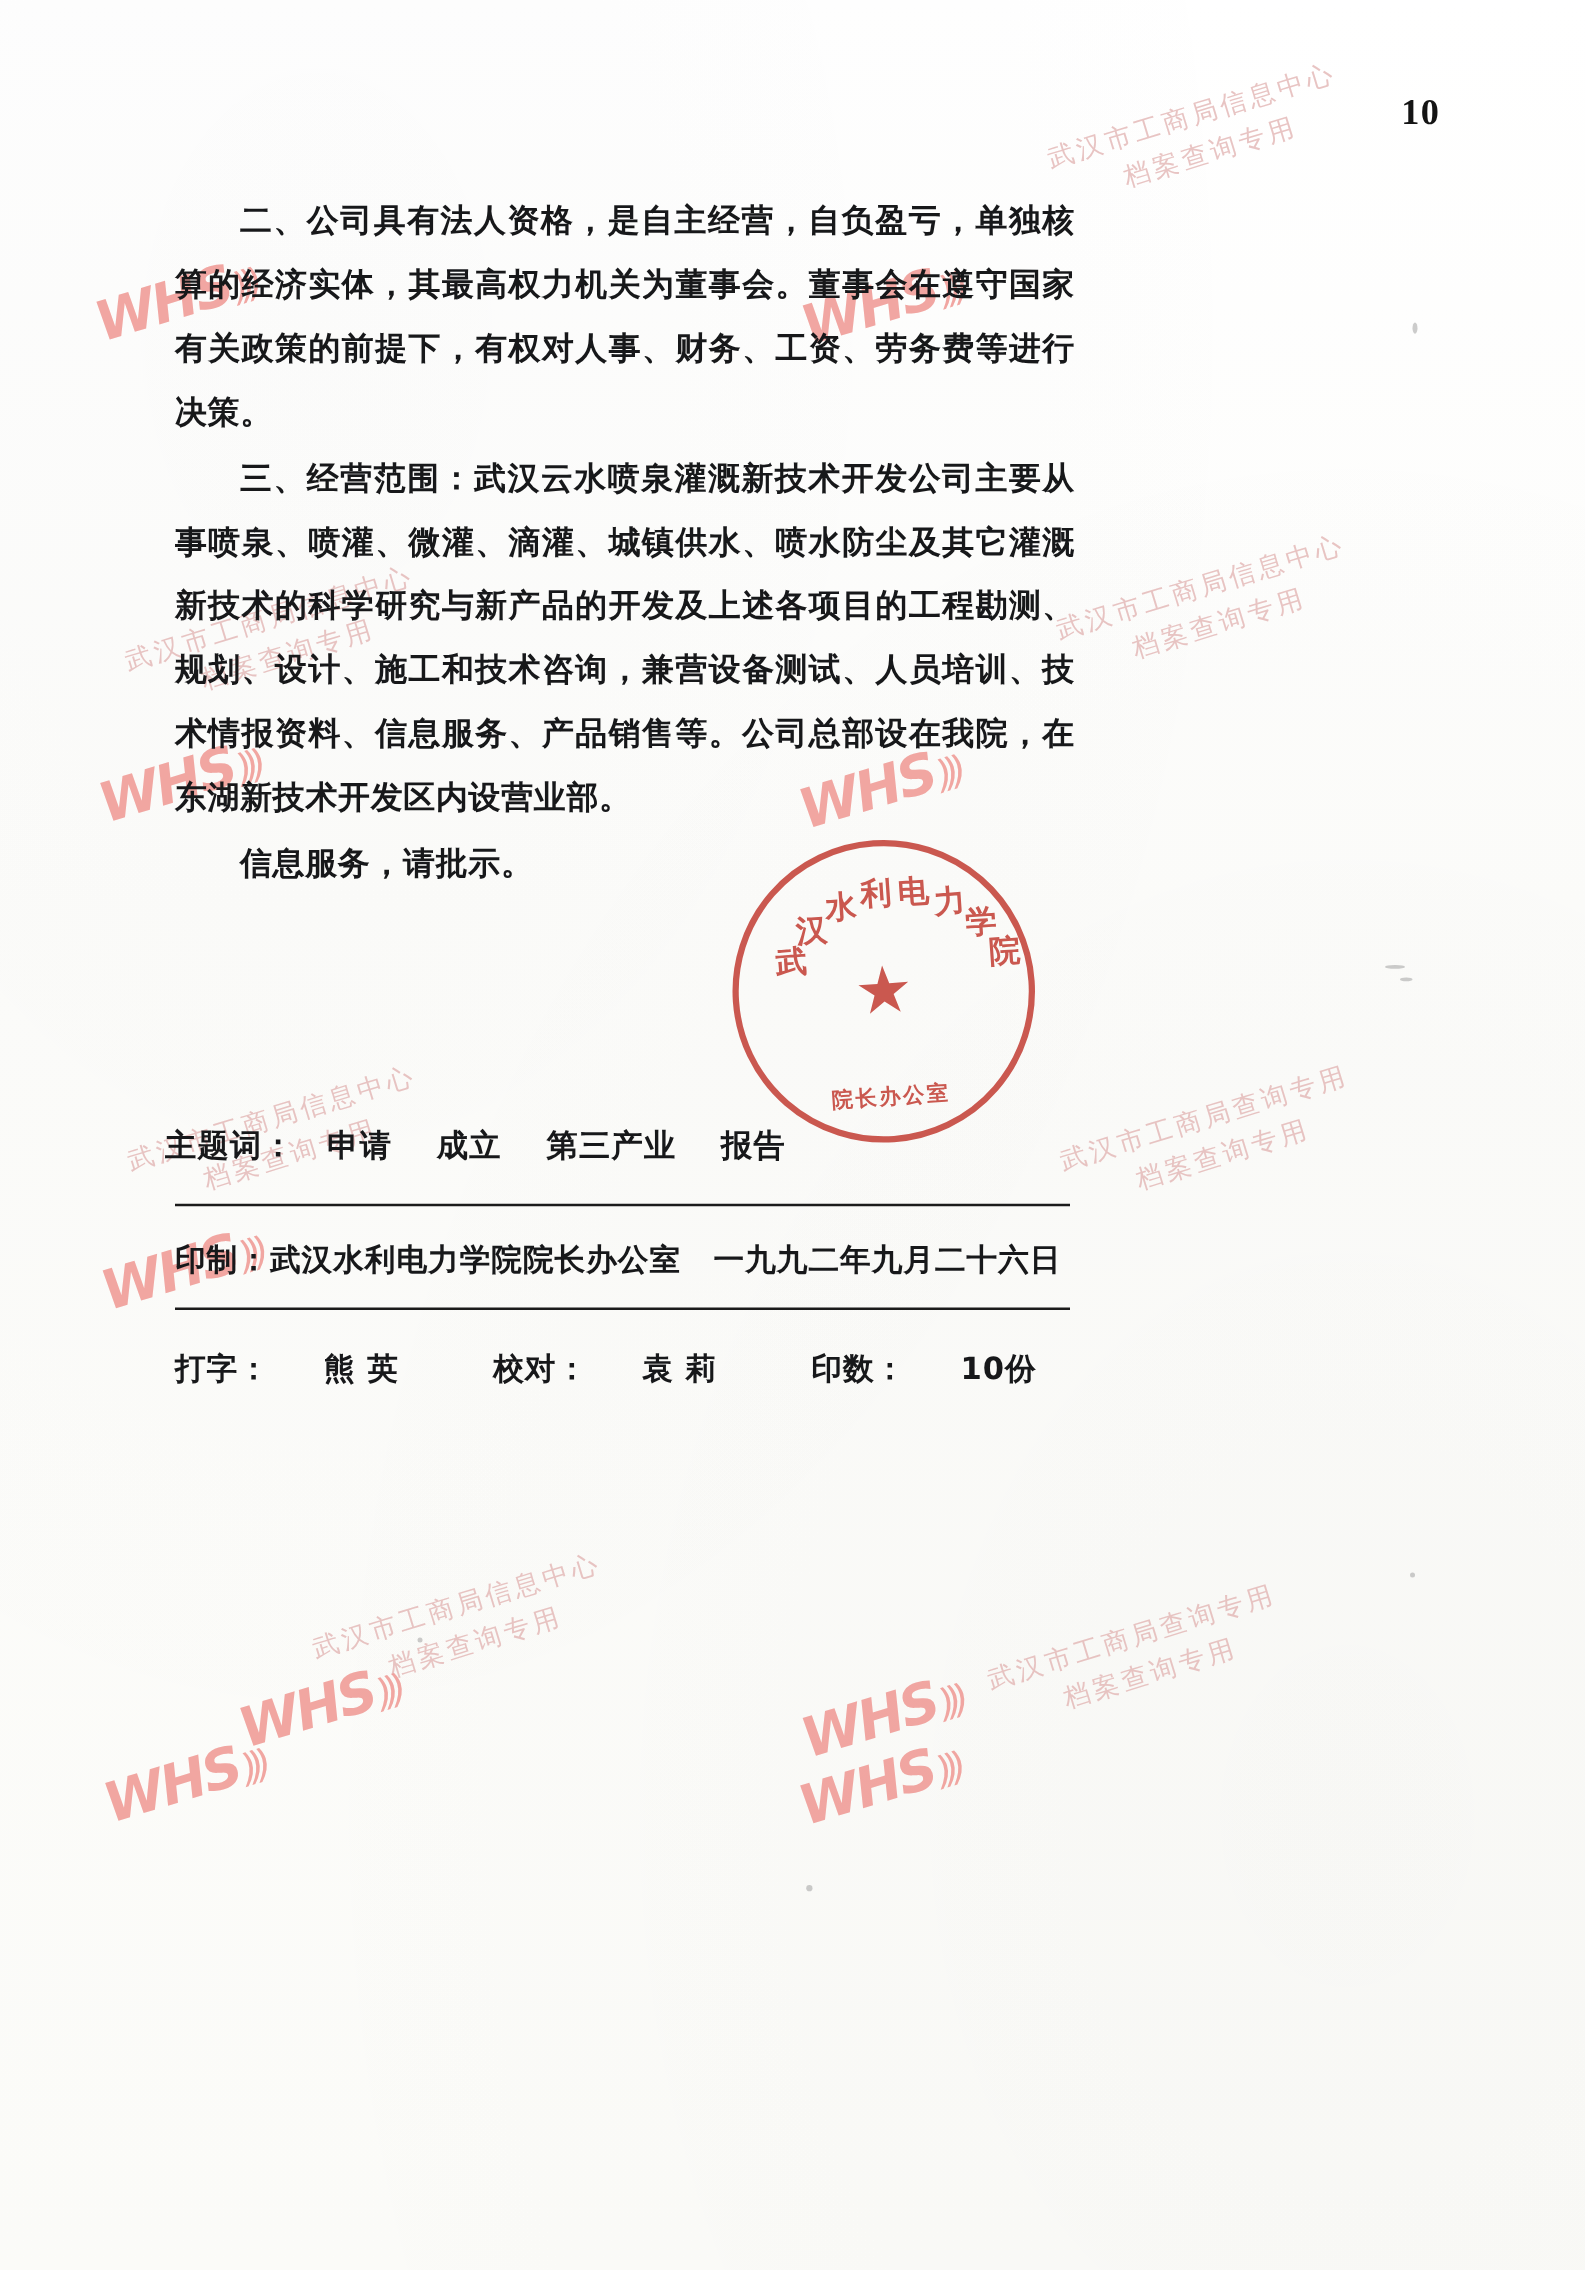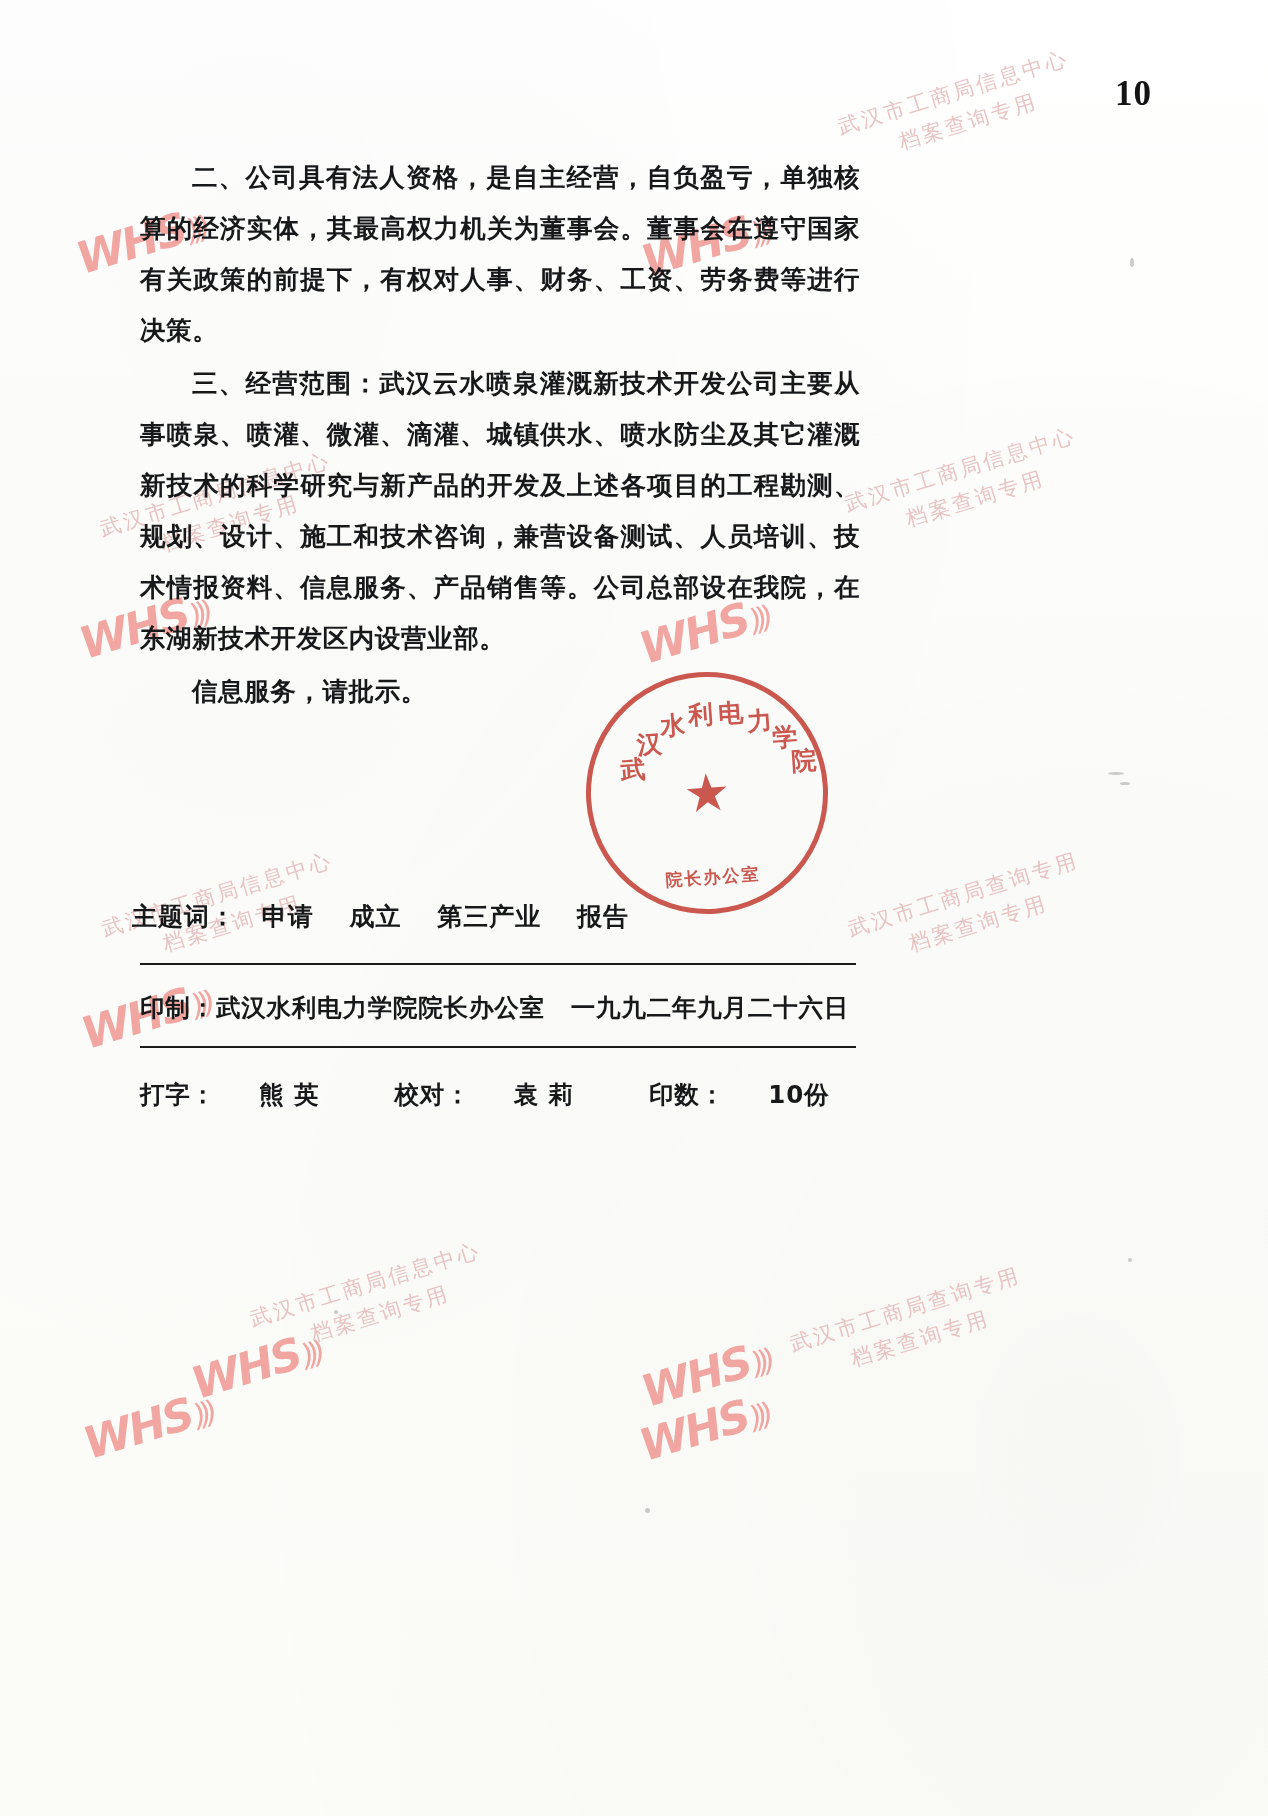--- a/index.html
+++ b/index.html
@@ -24,21 +24,21 @@
     background:
       radial-gradient(ellipse at 20% 15%, rgba(0,0,0,0.012), rgba(0,0,0,0) 60%),
       radial-gradient(ellipse at 85% 80%, rgba(0,0,0,0.015), rgba(0,0,0,0) 60%),
       linear-gradient(180deg, #ffffff 0%, #fcfcfa 40%, #fbfbf8 100%);
     pointer-events: none;
   }
   #page-number {
     position: absolute;
     top: 74px;
     right: 116px;
-    font-size: 35px;
+    font-size: 29px;
     font-weight: 700;
     color: #141414;
     letter-spacing: 1px;
     font-family: "Liberation Serif", serif;
   }
   #doc-body {
     position: absolute;
     left: 140px;
     top: 152px;
     width: 720px;

